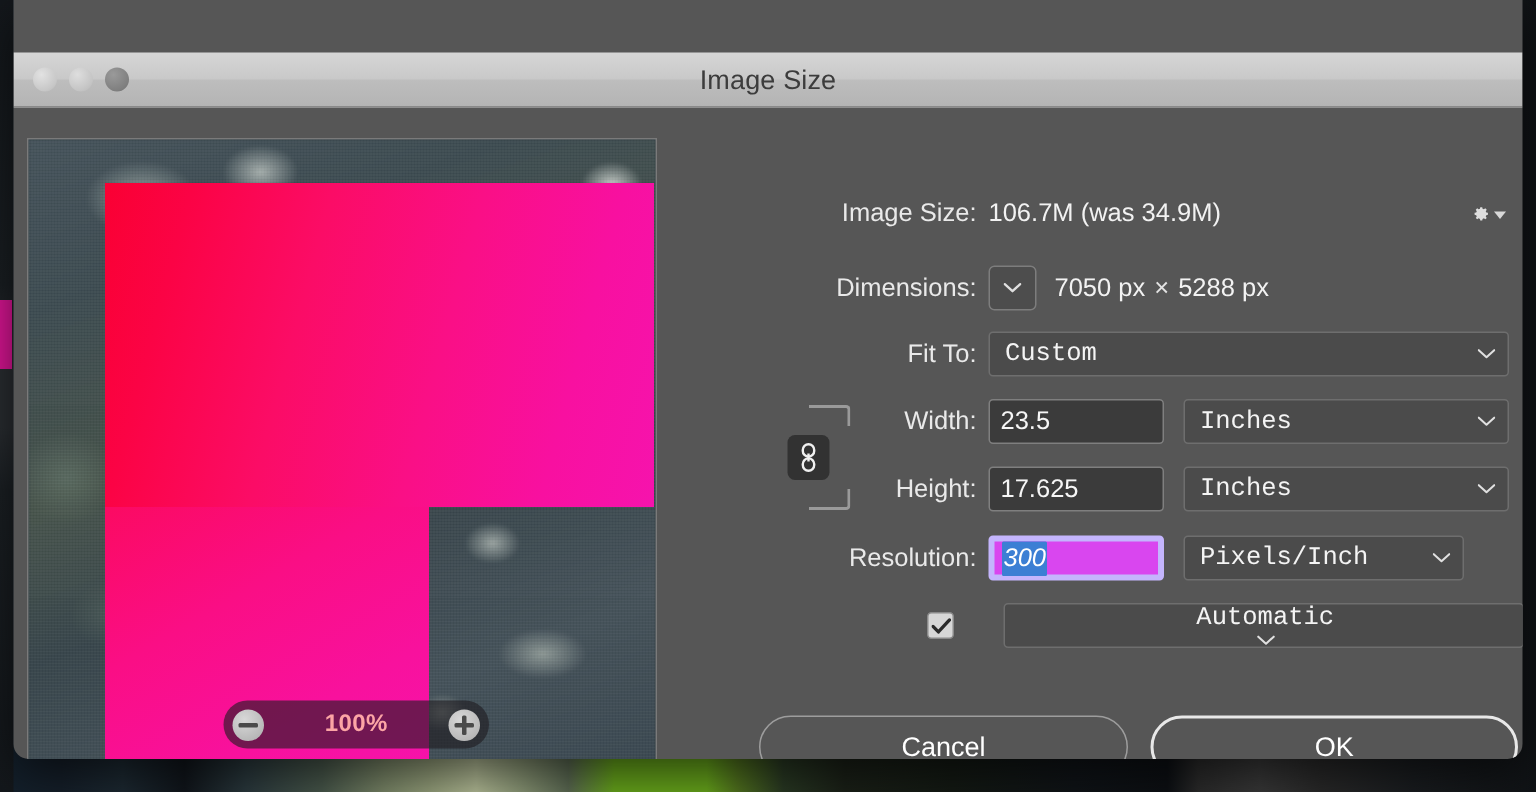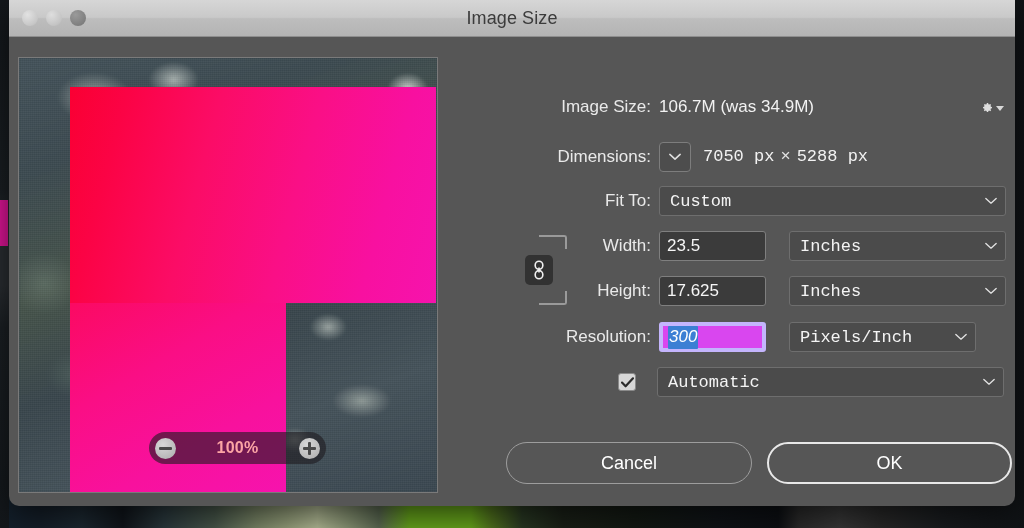--- a/index.html
+++ b/index.html
@@ -66,20 +66,21 @@
     border-radius: 0 0 10px 10px;
     box-shadow: 0 10px 34px rgba(0,0,0,0.65);
     overflow: hidden;
   }
 
   .titlebar {
     position: relative;
     height: 36px;
     background: linear-gradient(180deg, #d6d6d6 0%, #c9c9c9 48%, #bdbdbd 52%, #b4b4b4 100%);
     border-bottom: 1px solid #8e8e8e;
+    margin-top: 35px;
   }
   .traffic {
     position: absolute;
     top: 10px;
     left: 13px;
     display: flex;
     gap: 8px;
   }
   .light {
     width: 16px; height: 16px;
@@ -269,21 +270,20 @@
     align-items: center;
     justify-content: center;
   }
   .row-dims .dimvals {
     position: absolute;
     left: 254px;
     color: #f2f2f2;
     font-size: 17px;
     line-height: 28px;
     white-space: nowrap;
-    font-family: Liberation Mono, monospace;
   }
   .row-dims .dimvals .sep { padding: 0 6px; color: #e3e3e3; }
 
   .row-fit { left: 0; top: 150px; width: 100%; }
   .row-fit .lbl-col { line-height: 28px; }
 
   .select {
     position: absolute;
     background: #4b4b4b;
     border: 1px solid #6e6e6e;
@@ -300,27 +300,27 @@
   .select .sel-text { flex: 1 1 auto; white-space: nowrap; }
   .chev {
     flex: 0 0 auto;
     width: 12px; height: 8px;
   }
 
   .sel-fit      { left: 210px; top: -1px; width: 347px; }
   .sel-wunit    { left: 340px; top: -1px; width: 217px; }
   .sel-hunit    { left: 340px; top: -1px; width: 217px; }
   .sel-resunit  { left: 340px; top: -1px; width: 187px; }
-  .sel-resample { left: 208px; top: -1px; width: 347px; }
+  .sel-resample { left: 220px; top: -1px; width: 347px; flex-direction: column; }
 
   .input {
     position: absolute;
     left: 210px;
     top: -1px;
-    width: 107px;
+    width: 117px;
     height: 30px;
     background: #3b3b3b;
     border: 1px solid #7f7f7f;
     border-radius: 3px;
     box-sizing: border-box;
     display: flex;
     align-items: center;
     padding-left: 7px;
     color: #f6f6f6;
     font-size: 17px;

